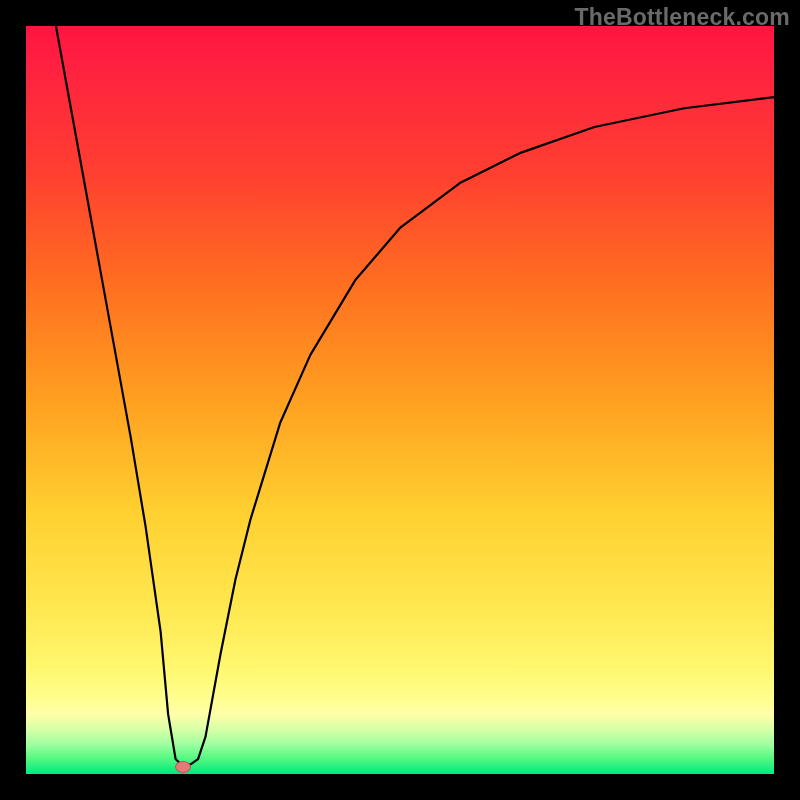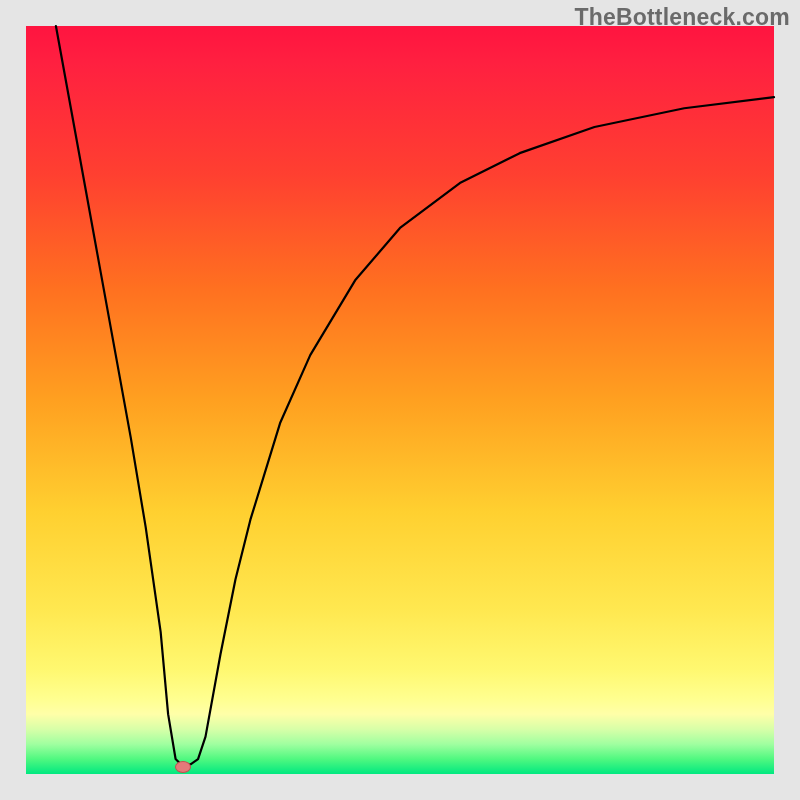--- a/index.html
+++ b/index.html
@@ -1,21 +1,21 @@
 <!DOCTYPE html>
 <html><head>
 <meta charset="utf-8">
 <style>
   * { margin: 0; padding: 0; box-sizing: border-box; }
   html, body { width: 800px; height: 800px; overflow: hidden; background: #fff; }
   .chart-container {
     position: relative;
     width: 800px;
     height: 800px;
-    background: #e5e5e5;
+    background: #000000;
   }
   .plot-area {
     position: absolute;
     left: 26px;
     top: 26px;
     width: 748px;
     height: 748px;
     background: linear-gradient(to bottom,
       #ff1440 0%,
       #ff2040 5%,

